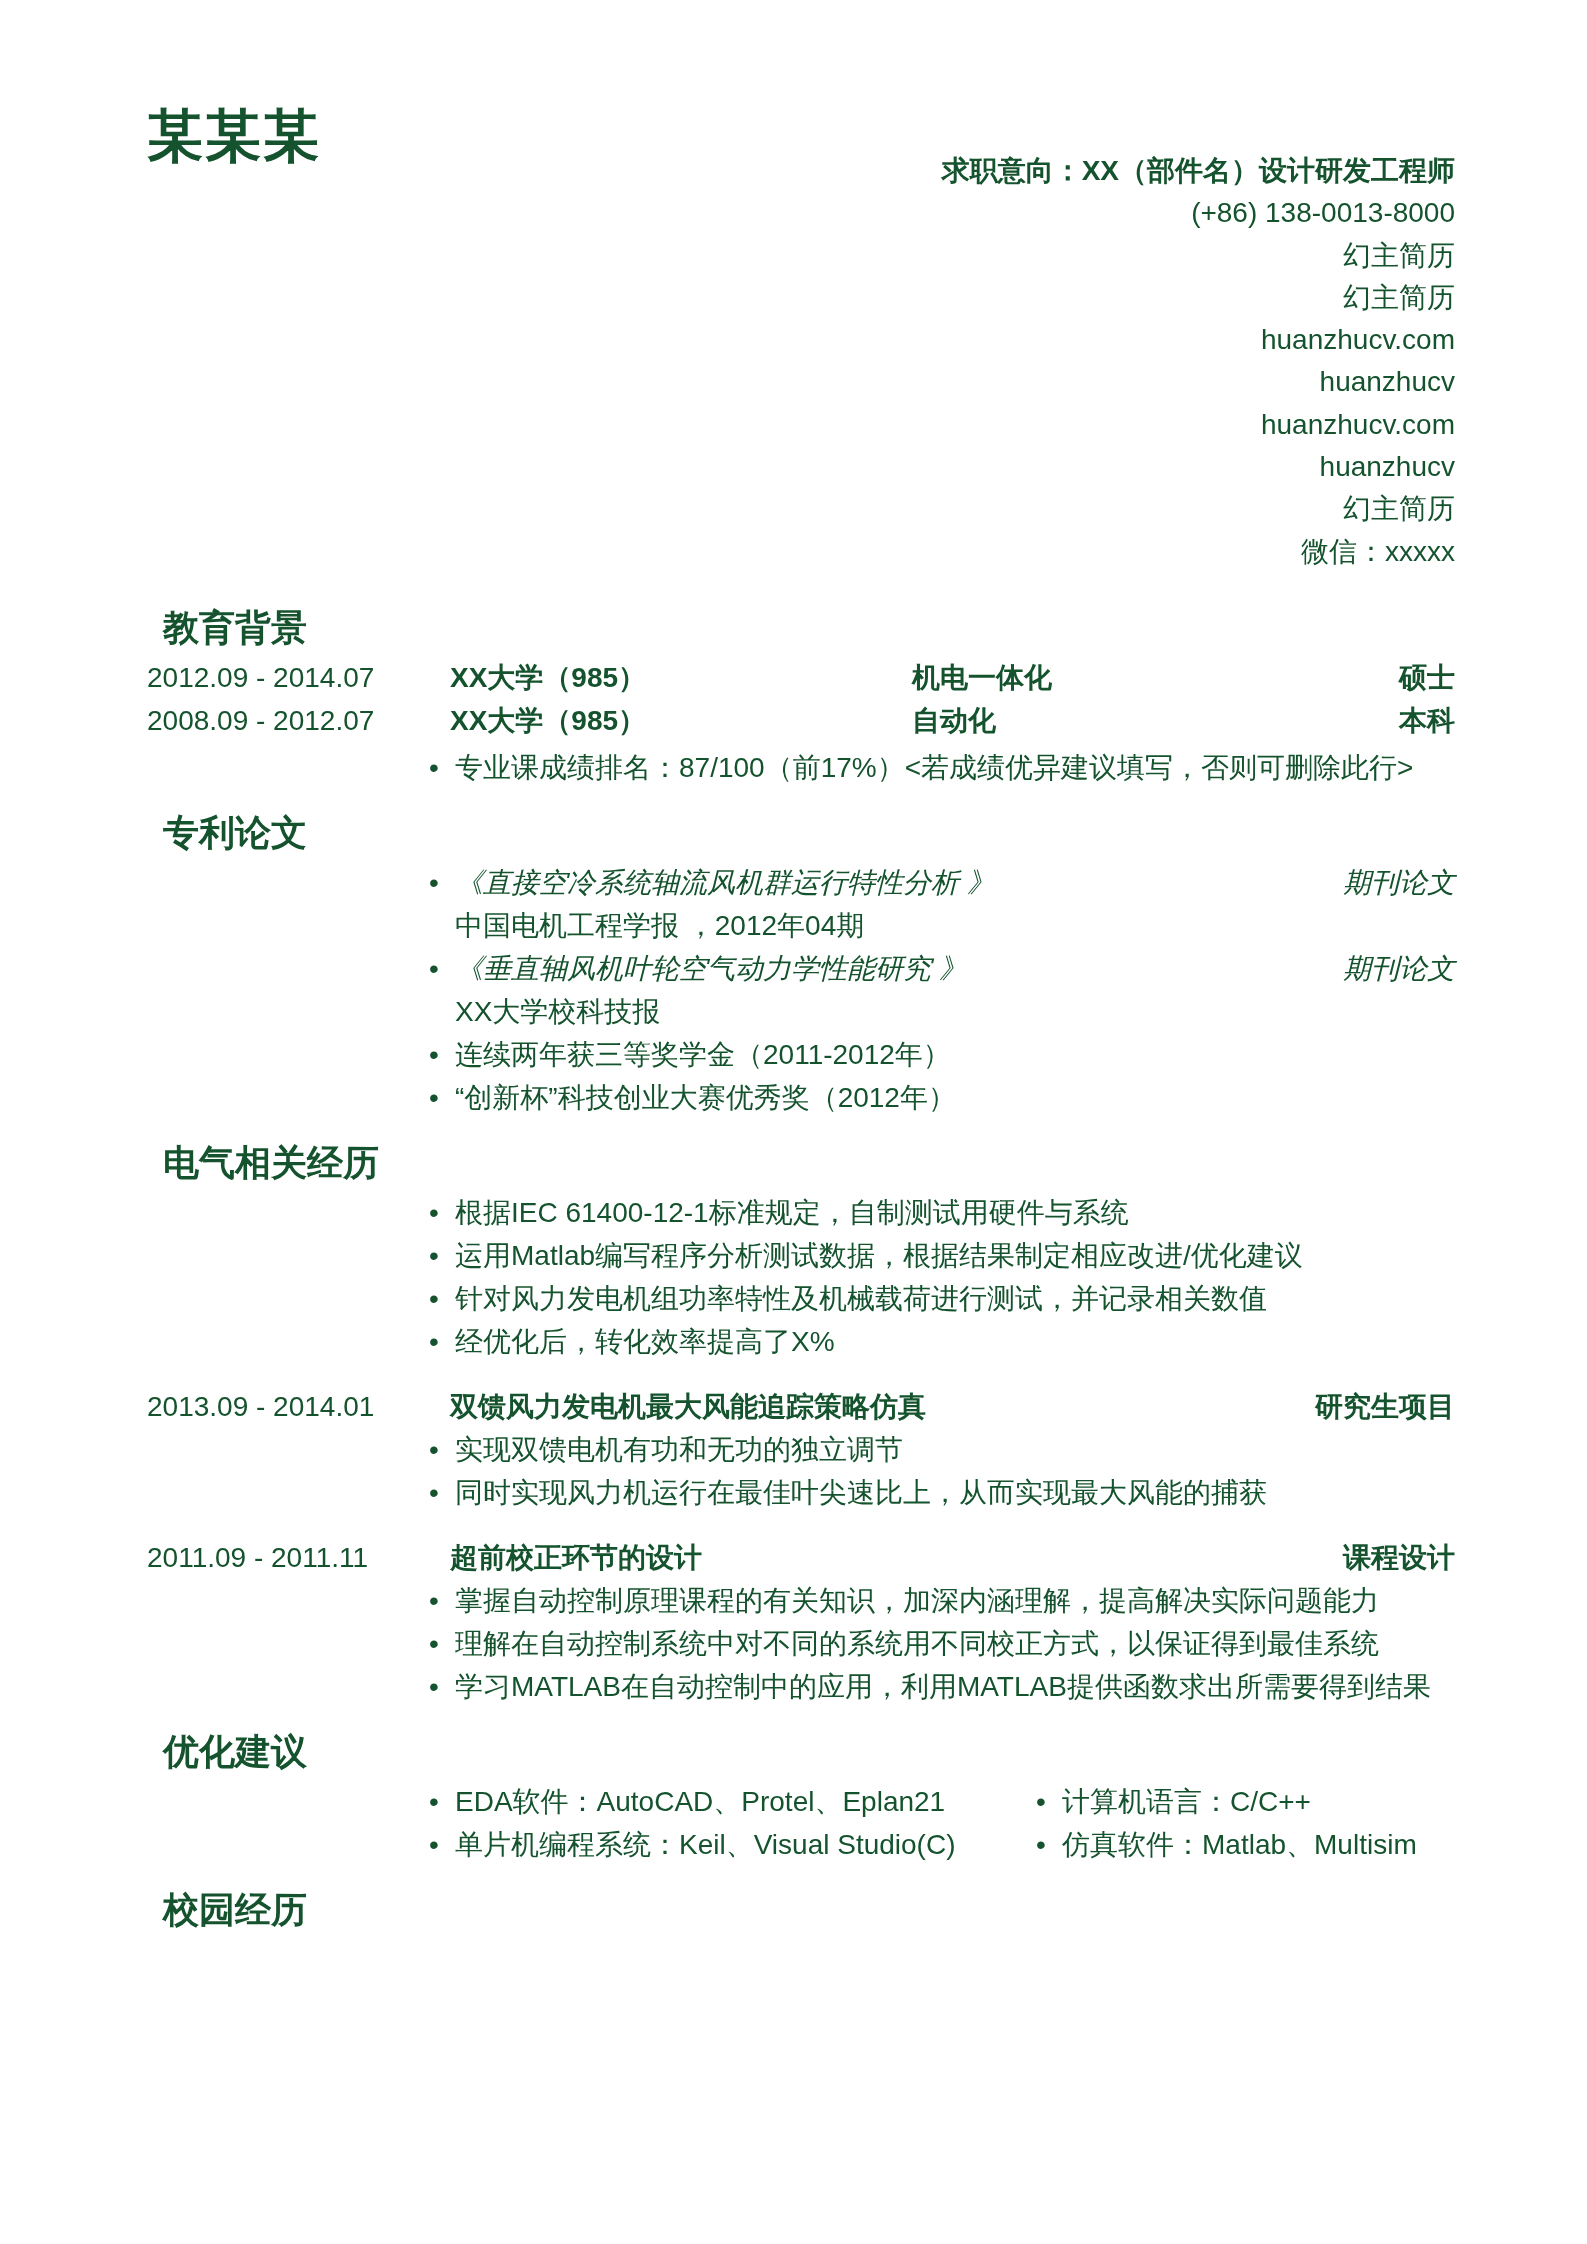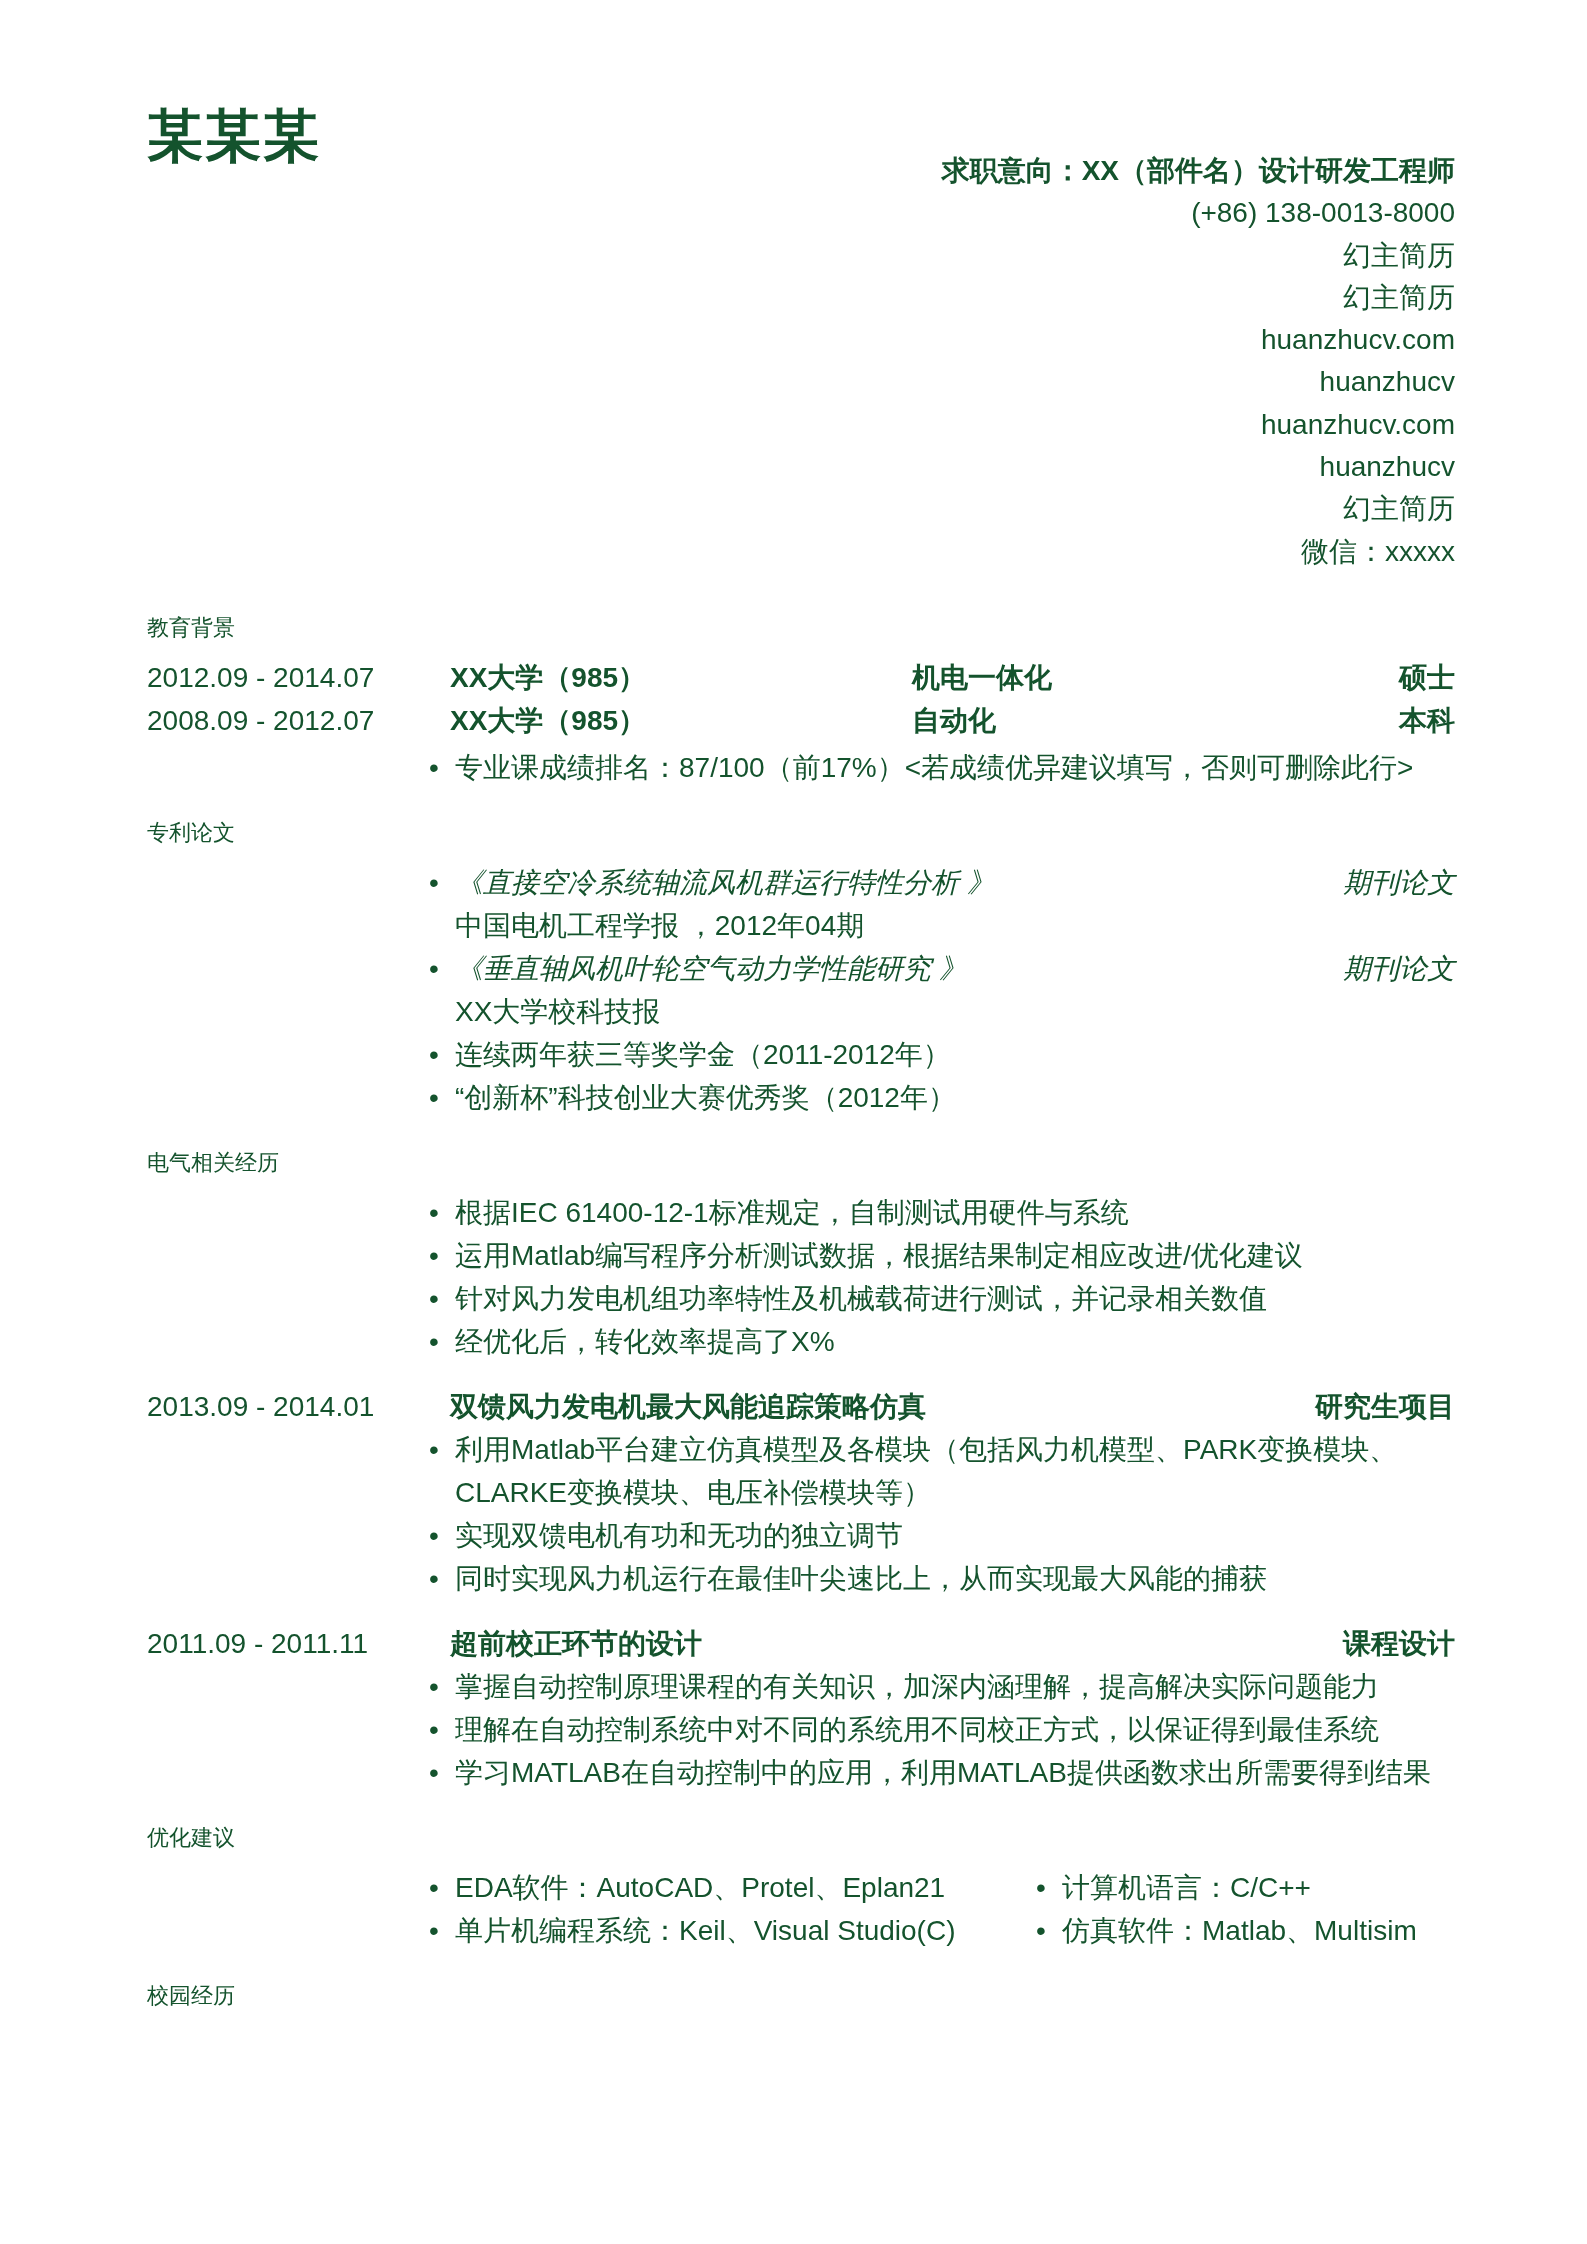--- a/index.html
+++ b/index.html
@@ -20,22 +20,22 @@
   .name{
     position:absolute;left:0;top:104px;
     font-family:"Liberation Serif","DejaVu Serif",serif;
     font-weight:bold;font-size:56px;line-height:1.15;
     letter-spacing:2px;
   }
   .contact{position:absolute;right:0;top:150px;text-align:right;line-height:42.3px;}
   .contact .intent{font-weight:bold;}
   
   .section-heading{
-    font-size:22px;font-weight:normal;line-height:43px;
-    margin:22px 0 7px 0;
+    font-size:36px;font-weight:bold;line-height:43px;
+    margin:22px 0 7px 16px;
   }
   .section-heading.first{margin-top:0;}
   
   .edu-row{display:grid;grid-template-columns:303px 462px 1fr auto;align-items:baseline;}
   .exp-row{display:grid;grid-template-columns:303px 1fr auto;align-items:baseline;}
   .date-col{font-weight:normal;}
   .school-col,.major-col,.degree-col,.title-col,.tag-col-b{font-weight:bold;}
   .degree-col{text-align:right;}
   .tag-col-b{text-align:right;}
   .tag-col{text-align:right;font-weight:normal;}
@@ -134,21 +134,20 @@
       </ul>
     </div>
 
     <div class="entry">
       <div class="exp-row">
         <span class="date-col">2013.09 - 2014.01</span>
         <span class="title-col">双馈风力发电机最大风能追踪策略仿真</span>
         <span class="tag-col-b">研究生项目</span>
       </div>
       <ul class="bullets">
-        <li>利用Matlab平台建立仿真模型及各模块（包括风力机模型、PARK变换模块、CLARKE变换模块、电压补偿模块等）</li>
         <li>实现双馈电机有功和无功的独立调节</li>
         <li>同时实现风力机运行在最佳叶尖速比上，从而实现最大风能的捕获</li>
       </ul>
     </div>
 
     <div class="entry">
       <div class="exp-row">
         <span class="date-col">2011.09 - 2011.11</span>
         <span class="title-col">超前校正环节的设计</span>
         <span class="tag-col-b">课程设计</span>

